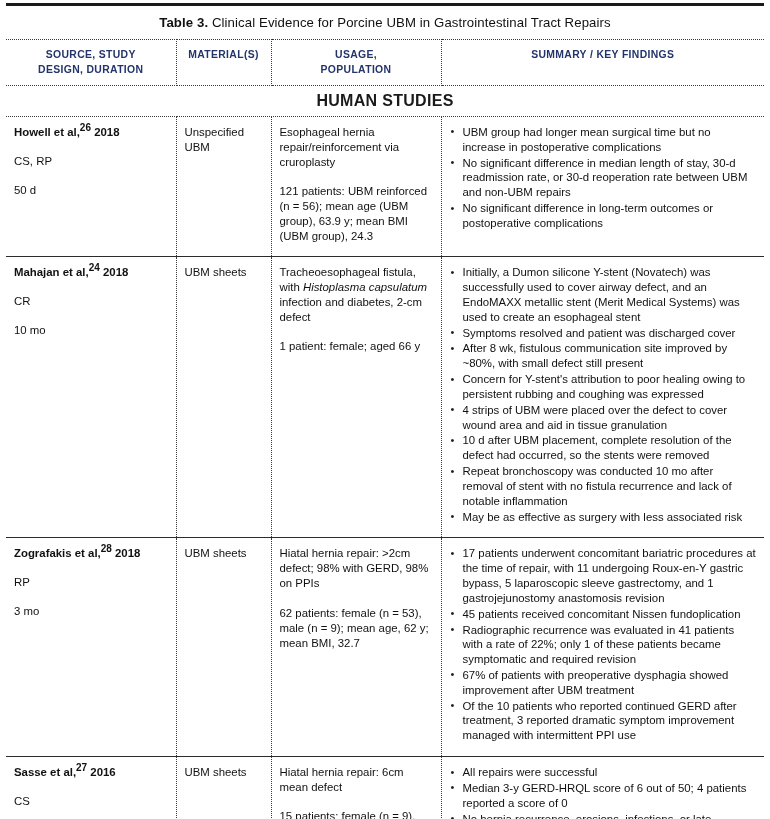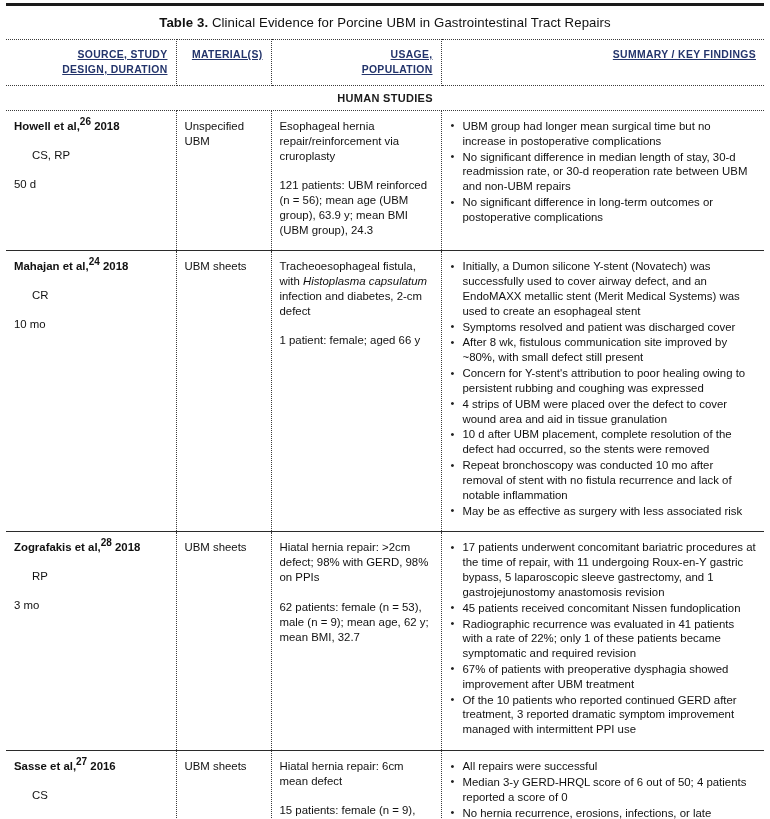--- a/index.html
+++ b/index.html
@@ -43,39 +43,38 @@
     table-layout: fixed;
   }
 
   
   col.c-source  { width: 170px; }
   col.c-mat     { width: 95px;  }
   col.c-usage   { width: 170px; }
   col.c-summary { width: auto;  }
 
   thead th {
-    text-align: right;
+    text-align: center;
     vertical-align: top;
     color: #23346b;
     font-size: 10.4px;
     font-weight: bold;
     letter-spacing: .35px;
     line-height: 1.45;
     padding: 7px 8px 8px 8px;
     border-top: 1.5px dotted #3a3a3a;
     border-bottom: 1.5px dotted #3a3a3a;
     border-right: 1.5px dotted #3a3a3a;
-    text-decoration: underline;
   }
   thead th:last-child { border-right: none; }
   thead th .hl { display: block; }
 
   tr.section-row td {
     text-align: center;
-    font-size: 11px;
+    font-size: 16px;
     font-weight: bold;
     letter-spacing: .3px;
     color: #1a1a1a;
     padding: 6px 4px 6px 4px;
     border-bottom: 1.5px dotted #3a3a3a;
   }
 
   tbody.data-body td {
     vertical-align: top;
     border-right: 1.5px dotted #3a3a3a;
@@ -87,21 +86,21 @@
   tbody.data-body td:last-child { border-right: none; }
   tbody.data-body tr:last-child td { border-bottom: none; }
 
   .cite {
     font-size: 10px;
     vertical-align: super;
     line-height: 0;
     font-weight: bold;
   }
   .src-name { font-weight: bold; }
-  .src-sub  { margin-top: 14px; margin-left: 18px; }
+  .src-sub  { margin-top: 14px; }
   .src-dur  { margin-top: 14px; }
   .src-dur i { font-style: italic; }
 
   .usage-main { }
   .usage-pop  { margin-top: 14px; }
   .usage-main i { font-style: italic; }
 
   ul.findings {
     margin: 0;
     padding: 0;

